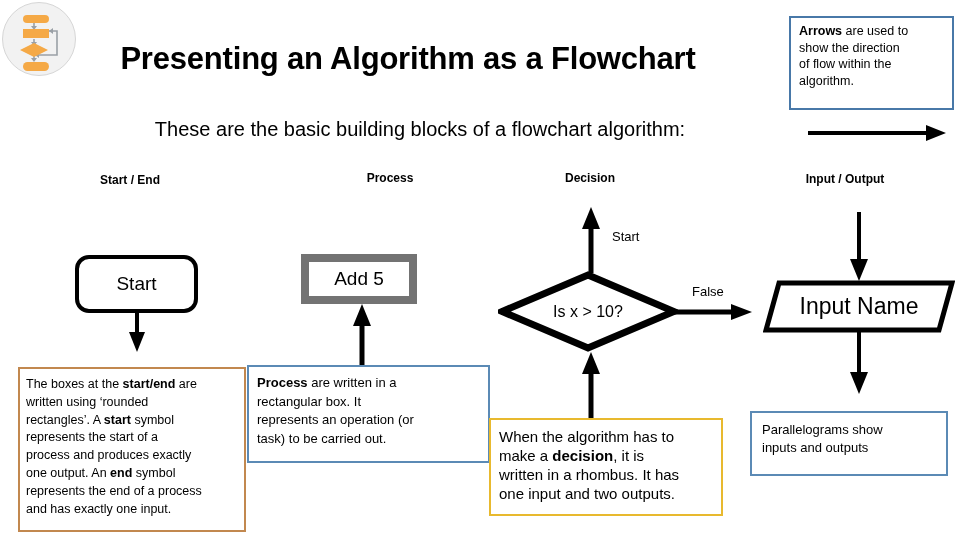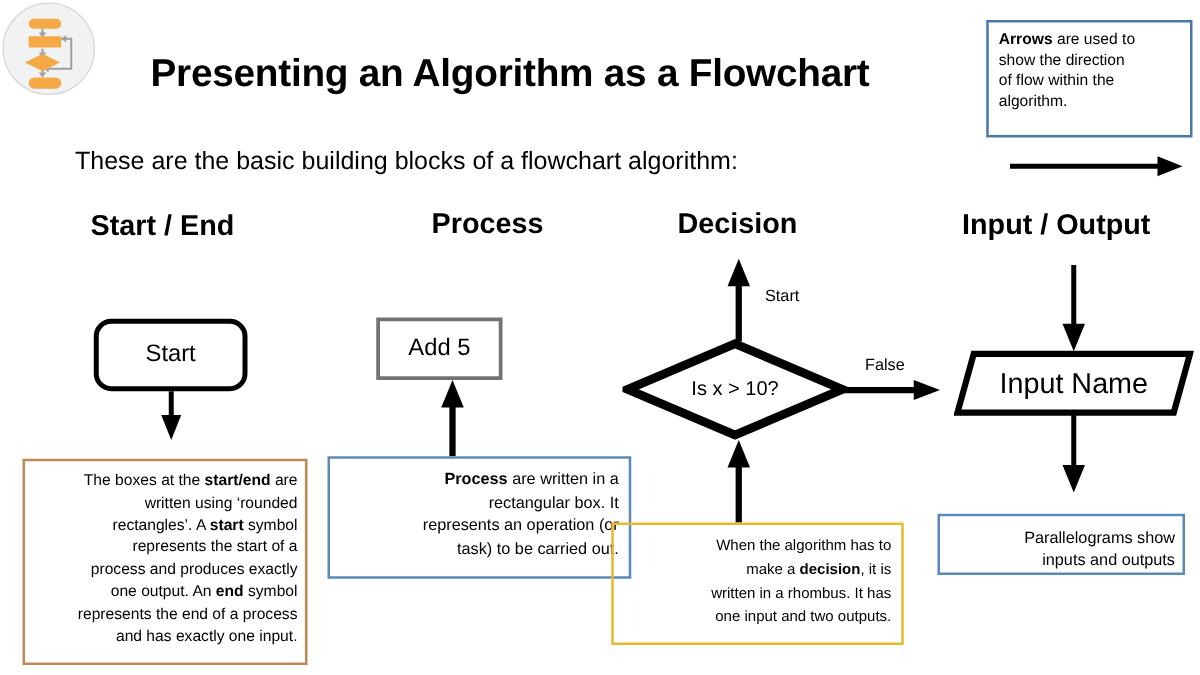--- a/index.html
+++ b/index.html
@@ -8,58 +8,58 @@
   .abs{position:absolute;}
 
   
   #logo{left:2px;top:2px;width:74px;height:74px;border-radius:50%;
         background:#f2f2f2;border:1px solid #d6d6d6;box-sizing:border-box;}
   #logo svg{display:block;width:74px;height:74px;}
 
   
   #title{left:78px;top:42px;width:660px;text-align:center;
          font-size:31px;line-height:34px;font-weight:700;letter-spacing:-0.2px;}
-  #subtitle{left:60px;top:117px;width:720px;text-align:left;
+  #subtitle{left:60px;top:117px;width:720px;text-align:center;
             font-size:20px;line-height:24px;font-weight:400;}
 
-  .colhead{font-weight:bold;font-size:23px;line-height:24px;text-align:center;}
+  .colhead{font-weight:bold;font-size:12px;line-height:24px;text-align:center;}
   #head-startend{left:30px;top:168px;width:200px;}
   #head-process{left:290px;top:166px;width:200px;}
   #head-decision{left:495px;top:166px;width:190px;}
   #head-io{left:735px;top:167px;width:220px;}
 
   
   #arrows-note{left:789px;top:16px;width:165px;height:94px;
                border:2px solid #4878a8;box-sizing:border-box;
                padding:5px 7px 0 8px;font-size:12.5px;line-height:16.5px;}
   #arrows-note b{font-weight:bold;}
 
   
-  .desc{box-sizing:border-box;text-align:right;}
+  .desc{box-sizing:border-box;text-align:left;}
   #desc-startend{left:18px;top:367px;width:228px;height:165px;
                  border:2px solid #c2884f;padding:7px 6px 0 6px;
                  font-size:12.5px;line-height:17.8px;}
   #desc-process{left:247px;top:365px;width:243px;height:98px;
                 border:2px solid #5b8ab5;padding:7px 8px 0 8px;
-                font-size:13px;line-height:18.5px;margin-left:15px;}
+                font-size:13px;line-height:18.5px;}
   #desc-decision{left:489px;top:418px;width:234px;height:98px;
                  border:2px solid #e8b92e;padding:7px 8px 0 8px;
-                 font-size:12px;line-height:19px;}
-  #desc-io{left:750px;top:411px;width:198px;height:49px;
-           border:2px solid #5b8ab5;padding:8px 6px 0 22px;
+                 font-size:15px;line-height:19px;}
+  #desc-io{left:750px;top:411px;width:198px;height:65px;
+           border:2px solid #5b8ab5;padding:8px 6px 0 10px;
            font-size:13px;line-height:18px;}
   .desc b{font-weight:bold;}
 
   
   #shape-start{left:75px;top:255px;width:123px;height:58px;
                border:4px solid #000;border-radius:14px;box-sizing:border-box;
                display:flex;align-items:center;justify-content:center;
                font-size:19px;}
-  #shape-process{left:301px;top:254px;width:101px;height:50px;
-                 border:3px solid #737373;box-sizing:border-box;
+  #shape-process{left:301px;top:254px;width:116px;height:50px;
+                 border:8px solid #737373;box-sizing:border-box;
                  display:flex;align-items:center;justify-content:center;
                  font-size:19px;}
   #shape-decision{left:498px;top:271px;width:180px;height:81px;}
   #shape-decision svg{display:block;}
   #decision-label{left:498px;top:271px;width:180px;height:81px;
                   display:flex;align-items:center;justify-content:center;
                   font-size:16px;}
   #shape-io{left:763px;top:280px;width:192px;height:53px;}
   #shape-io svg{display:block;}
   #io-label{left:763px;top:280px;width:192px;height:53px;

